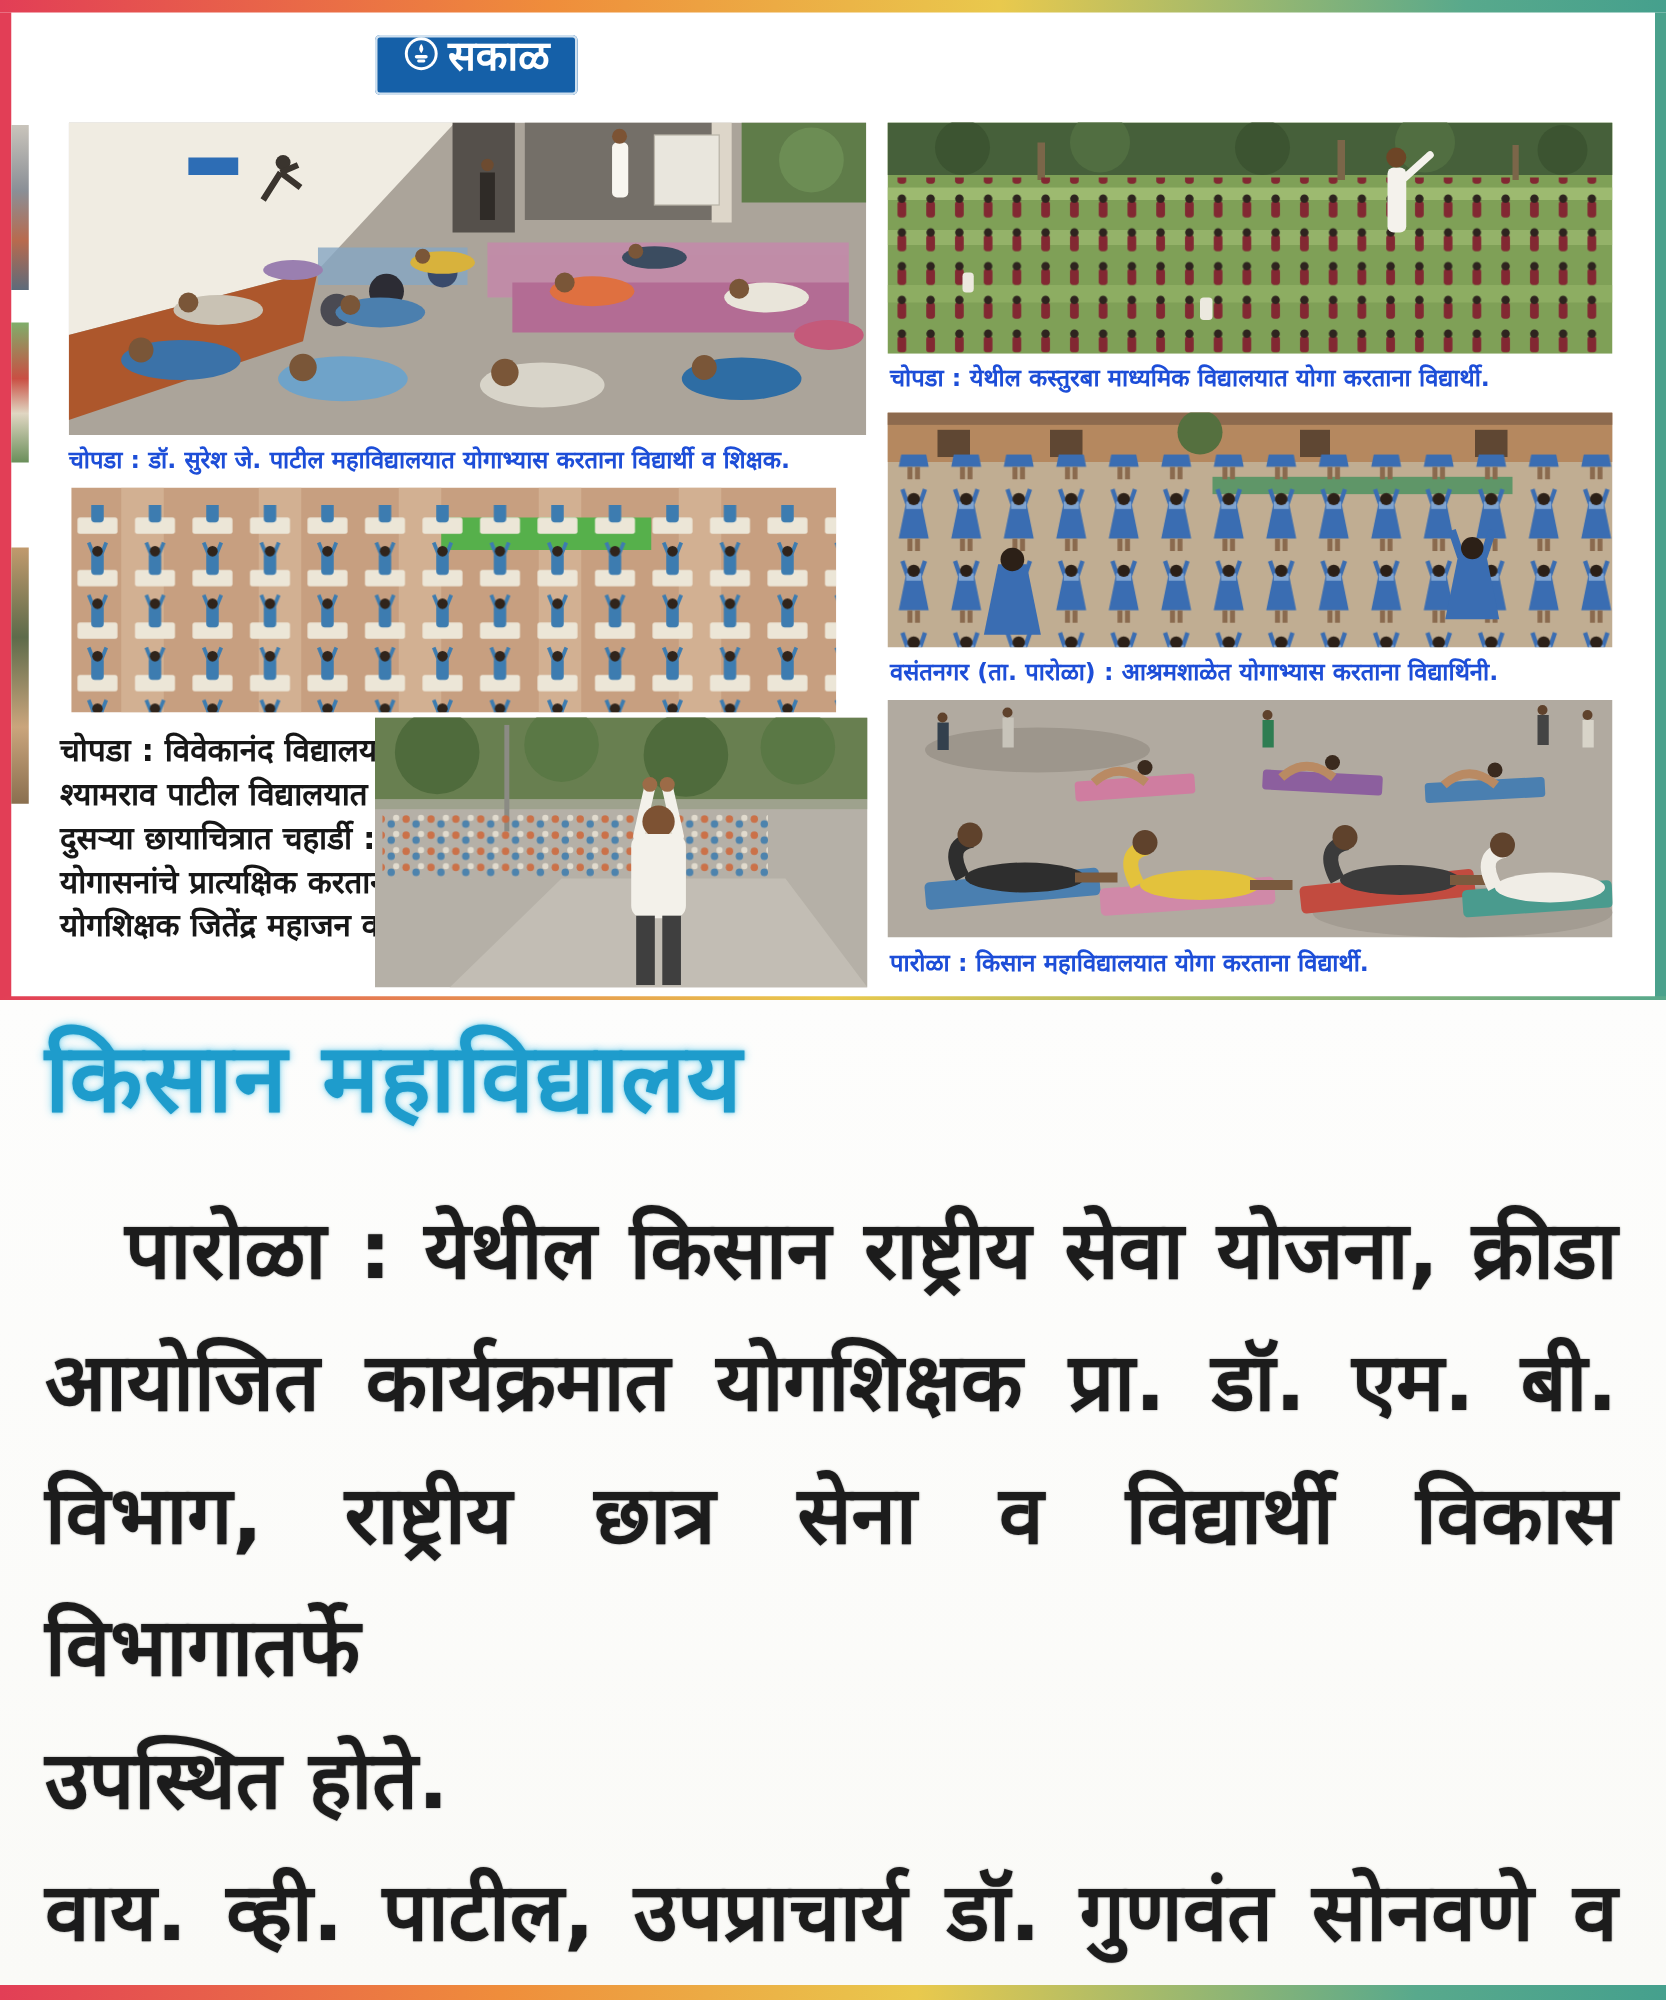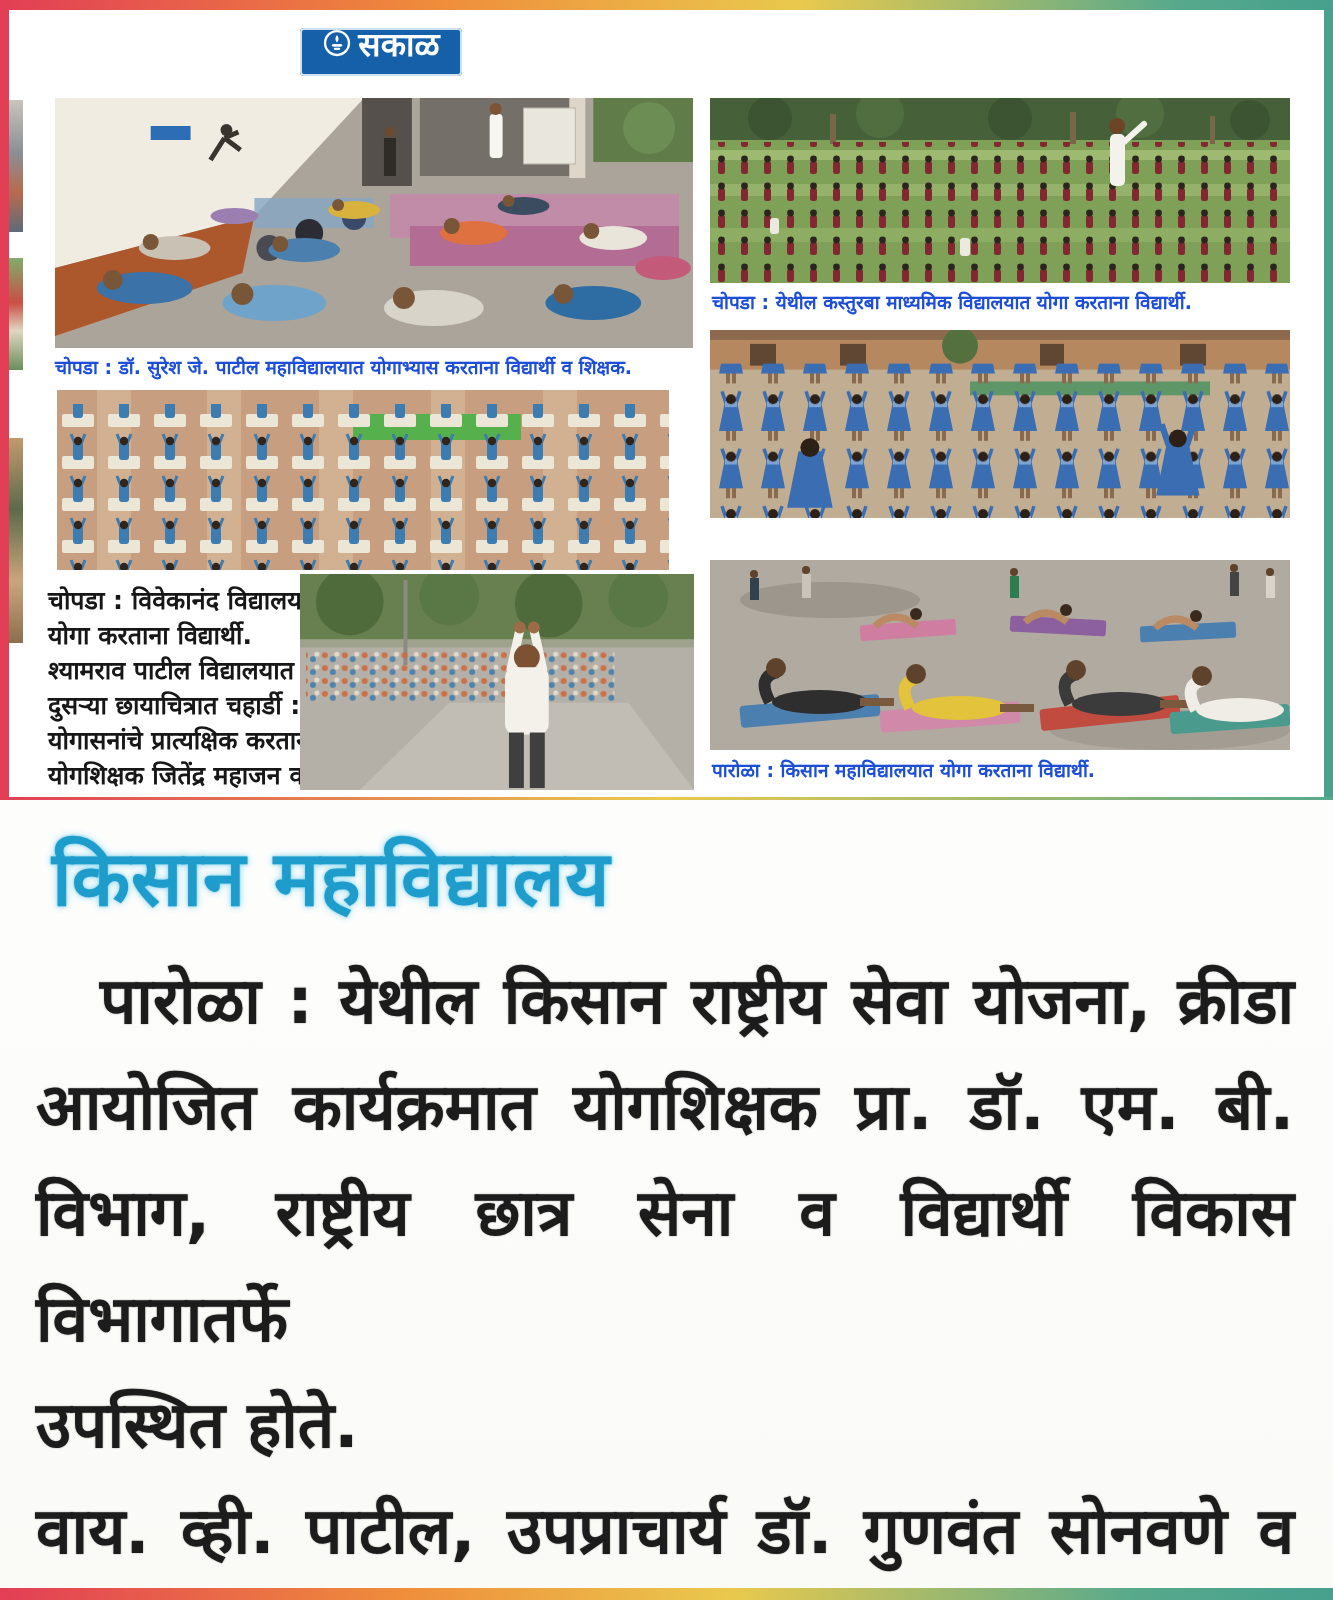--- a/index.html
+++ b/index.html
@@ -40,21 +40,21 @@
   .cap-1{left:55px;top:354px;}
   .cap-2{left:712px;top:289px;}
   .cap-3{left:712px;top:524px;}
   .cap-4{left:712px;top:757px;}
   .left-note{position:absolute;left:48px;top:583px;width:312px;color:#171717;
              font-size:25px;font-weight:700;line-height:35px;}
   .left-note div{white-space:nowrap;}
   
   .article{position:absolute;left:0;top:800px;width:1333px;height:788px;
            background:linear-gradient(#fdfdfc,#fafaf7);}
-  .article-heading{position:absolute;left:36px;top:8px;margin:16px;font-size:76px;font-weight:800;
+  .article-heading{position:absolute;left:36px;top:8px;margin:0;font-size:76px;font-weight:800;
     color:#1e9ccc;letter-spacing:1px;
     text-shadow:0 0 7px rgba(130,215,240,.95),0 0 2px rgba(30,150,200,.7);}
   .article-body{position:absolute;left:36px;top:148px;width:1258px;color:#1c1c1c;
     font-size:64px;font-weight:600;line-height:106px;
     text-shadow:0 0 1.5px rgba(30,30,30,.55);}
   .article-line{text-align:justify;text-align-last:justify;}
   .article-line.first{text-indent:64px;}
   .article-line.last{text-align-last:left;}
 </style>
 </head>
@@ -161,21 +161,20 @@
       <rect x="296" y="24" width="168" height="26" fill="#56b04b"></rect>
       <rect y="14" width="612" height="166" fill="url(#pL2)"></rect>
     </svg>
   </figure>
   <div class="caption cap-2">
     <span class="cap-lead">चोपडा</span><span> : येथील कस्तुरबा माध्यमिक विद्यालयात योगा करताना विद्यार्थी.</span>
   </div>
 
   <div class="left-note">
     <div>चोपडा : विवेकानंद विद्यालयात</div>
-    <div>योगा करताना विद्यार्थी.</div>
     <div>श्यामराव पाटील विद्यालयात</div>
     <div>दुसऱ्या छायाचित्रात चहार्डी :</div>
     <div>योगासनांचे प्रात्यक्षिक करताना</div>
     <div>योगशिक्षक जितेंद्र महाजन व विद्यार्थी.</div>
   </div>
 
   <figure class="ph-l3">
     <svg viewBox="0 0 396 218" preserveAspectRatio="none">
       <defs>
         <pattern id="pL3" width="20" height="13" patternUnits="userSpaceOnUse">
@@ -260,20 +259,23 @@
         <path d="M15 14 h12 l6 30 h-24 z" fill="#3a6db2"></path>
           <circle cx="21" cy="12" r="5" fill="#2c2017"></circle>
       </g>
       <g transform="translate(430,88) scale(1.8)">
         <path d="M16 16 L12 4 M26 16 L30 4" stroke="#3a6db2" stroke-width="3.5"></path>
         <path d="M15 14 h12 l6 30 h-24 z" fill="#3a6db2"></path>
           <circle cx="21" cy="12" r="5" fill="#2c2017"></circle>
       </g>
     </svg>
   </figure>
+  <div class="caption cap-3">
+    <span class="cap-lead">वसंतनगर (ता. पारोळा)</span><span> : आश्रमशाळेत योगाभ्यास करताना विद्यार्थिनी.</span>
+  </div>
 
   <figure class="ph-r3">
     <svg viewBox="0 0 580 190" preserveAspectRatio="none">
       <rect width="580" height="190" fill="#b1aaa0"></rect>
       <ellipse cx="120" cy="40" rx="90" ry="18" fill="#9d968c"></ellipse>
       <ellipse cx="460" cy="170" rx="120" ry="20" fill="#a39c92"></ellipse>
       <rect x="40" y="18" width="9" height="22" fill="#33404d"></rect>
         <circle cx="44" cy="14" r="4" fill="#5f422c"></circle>
       <rect x="92" y="14" width="9" height="24" fill="#c8c4ba"></rect>
         <circle cx="96" cy="10" r="4" fill="#5f422c"></circle>

